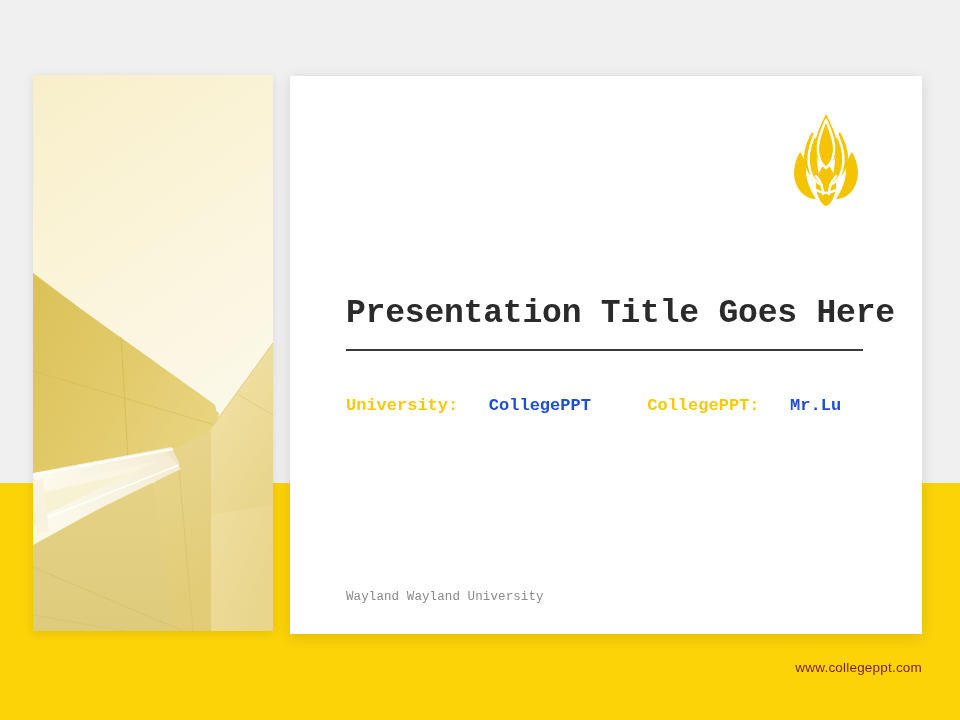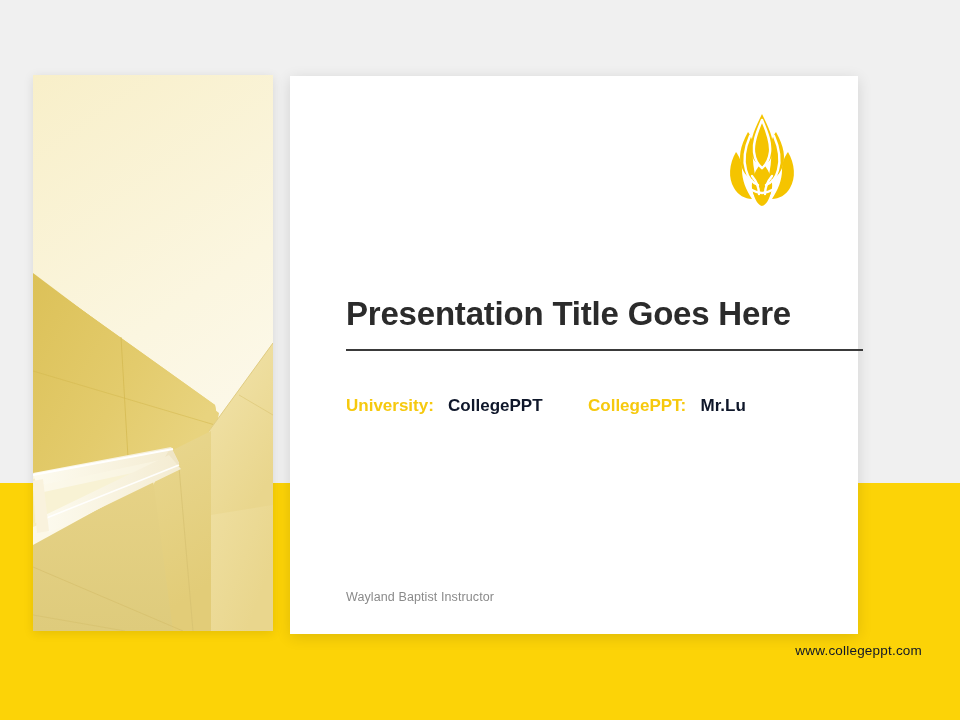--- a/index.html
+++ b/index.html
@@ -18,45 +18,46 @@
   #yellow-band{
     position:absolute;
     left:0; top:483px;
     width:960px; height:237px;
     background:#fcd307;
   }
 
   
   #footer-url{
     position:absolute;
-    right:38px; bottom:62px;
-    color:#0f172a;
+    right:38px; bottom:45px;
+    color:#7f1d1d;
     font-size:13.5px;
     letter-spacing:.2px;
     white-space:nowrap;
   }
 
   
   #photo-panel{
     position:absolute;
     left:33px; top:75px;
     width:240px; height:556px;
     overflow:hidden;
     background:#f7edc4;
     box-shadow:0 2px 10px rgba(0,0,0,.10);
   }
   #photo-panel svg{ display:block; width:100%; height:100%; }
 
   
   #slide-card{
     position:absolute;
     left:290px; top:76px;
-    width:568px; height:558px;
+    width:632px; height:558px;
     background:#ffffff;
     box-shadow:0 3px 14px rgba(0,0,0,.12);
+    font-family:Liberation Mono, monospace;
   }
 
   
   #logo{
     position:absolute;
     right:58px; top:34px;
     width:76px; height:100px;
   }
   #logo svg{ display:block; width:100%; height:100%; }
 
@@ -83,21 +84,21 @@
 
   
   #meta-line{
     position:absolute;
     left:56px; top:320px;
     font-size:17px;
     font-weight:bold;
     white-space:nowrap;
   }
   .meta-label{ color:#f6c90e; }
-  .meta-value{ color:#0f172a;text-align:right; }
+  .meta-value{ color:#1d4ed8;text-align:right; }
   .meta-gap{ display:inline-block; width:36px; }
 
   
   #university-name{
     position:absolute;
     left:56px; top:514px;
     font-size:12.5px;
     color:#8a8a8a;
     letter-spacing:.1px;
   }
@@ -220,16 +221,16 @@
     <div id="meta-line">
       <span class="meta-label">University:</span>
       <span>&nbsp;</span>
       <span class="meta-value">CollegePPT</span>
       <span class="meta-gap"></span>
       <span class="meta-label">CollegePPT:</span>
       <span>&nbsp;</span>
       <span class="meta-value">Mr.Lu</span>
     </div>
 
-    <div id="university-name">Wayland Baptist Instructor</div>
+    <div id="university-name">Wayland Wayland University</div>
 
   </div>
 </div>
 
 </body></html>

